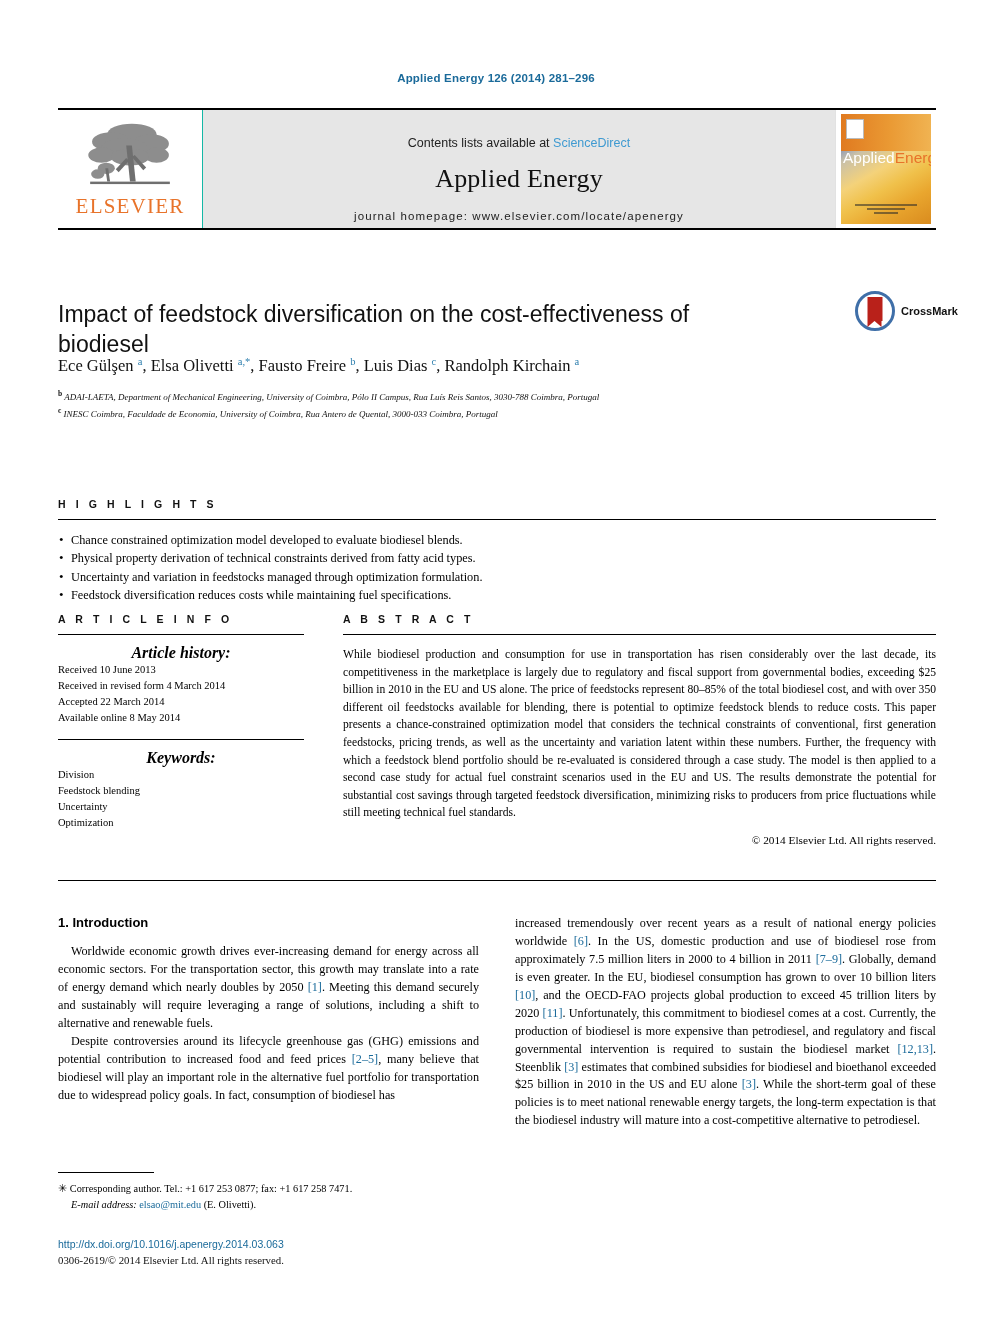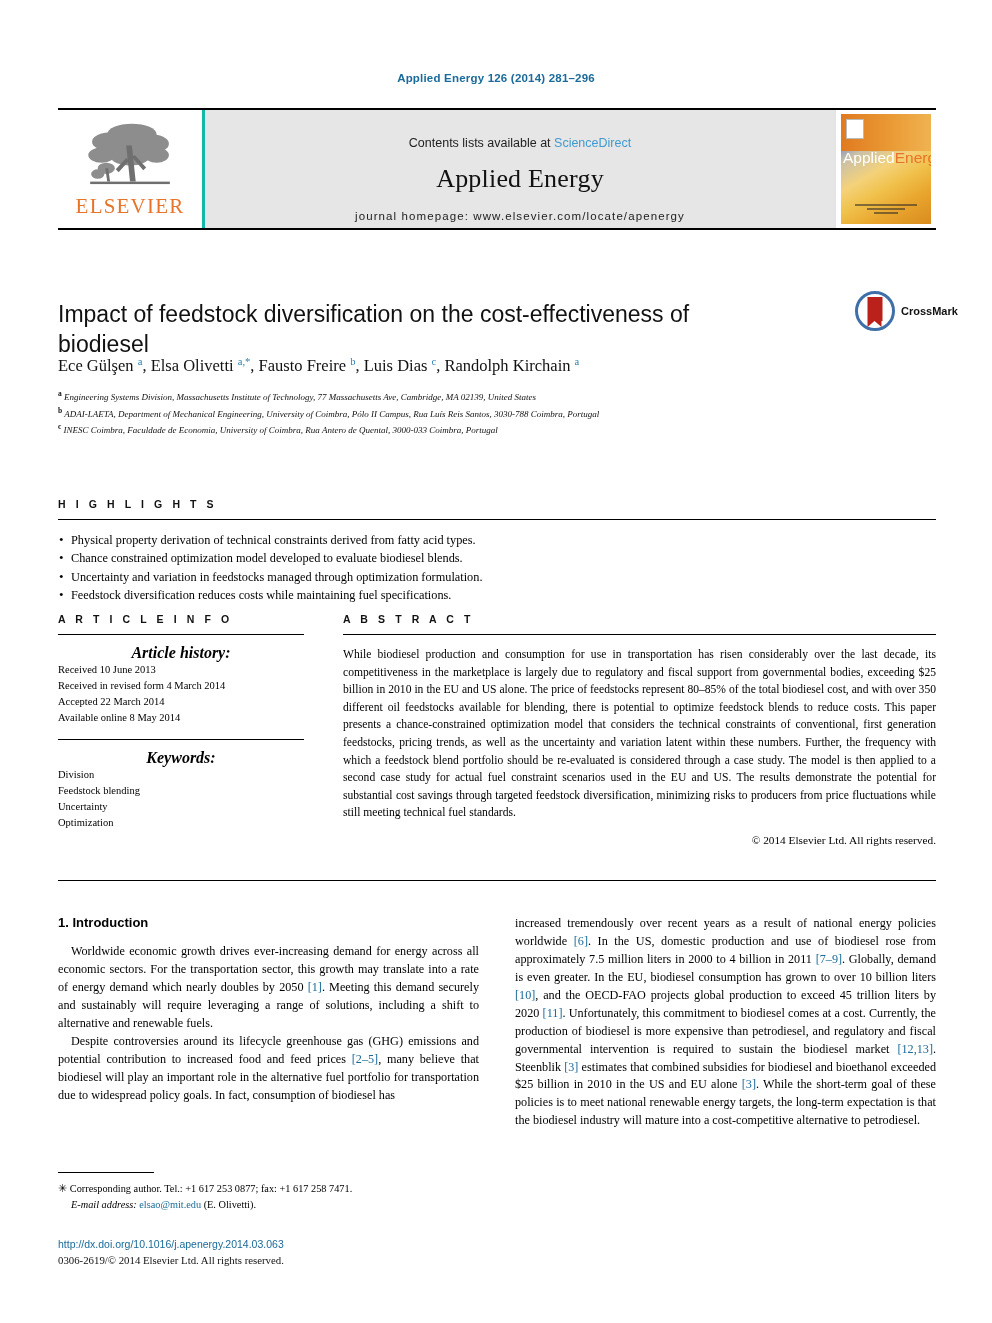--- a/index.html
+++ b/index.html
@@ -26,21 +26,21 @@
     position:absolute; top:108px; left:58px;
     width:878px; height:122px;
     border-top:2.5px solid #000;
     border-bottom:2.5px solid #000;
     box-sizing:border-box;
   }
   .mast-inner { position:relative; width:100%; height:100%; display:flex; }
   .mast-left {
     width:144px; flex:0 0 144px; background:#fff;
     display:flex; flex-direction:column; align-items:center; justify-content:center;
-    border-right:3px solid #14b8a6;
+    border-right:1px solid #14b8a6;
   }
   .tree-wrap { width:96px; height:74px; }
   .els-word {
     font-family:"Liberation Serif", serif;
     font-size:21px; letter-spacing:1.2px; color:#E8732A;
     margin-top:1px;
   }
   .mast-center {
     flex:1 1 auto; background:#e6e6e6;
     display:flex; flex-direction:column; align-items:center; justify-content:center;
@@ -280,31 +280,30 @@
         <div class="cm-book"></div>
       </div>
     <div class="cm-text">CrossMark</div>
   </div>
 
   <div class="authors">
     <span>Ece Gülşen <sup>a</sup>, Elsa Olivetti <sup>a,*</sup>, Fausto Freire <sup>b</sup>, Luis Dias <sup>c</sup>, Randolph Kirchain <sup>a</sup></span>
   </div>
 
   <div class="affils">
-    <div><sup>a</sup> <span>Engineering Systems Division, Massachusetts Institute of Technology, 77 Massachusetts Ave, Cambridge, MA 02139, United States</span></div>
     <div><sup>b</sup> <span>ADAI-LAETA, Department of Mechanical Engineering, University of Coimbra, Pólo II Campus, Rua Luís Reis Santos, 3030-788 Coimbra, Portugal</span></div>
     <div><sup>c</sup> <span>INESC Coimbra, Faculdade de Economia, University of Coimbra, Rua Antero de Quental, 3000-033 Coimbra, Portugal</span></div>
   </div>
 
   <div class="hl-block">
     <div class="sechead">H I G H L I G H T S</div>
     <div class="hl-rule"></div>
     <ul class="hl-list">
+      <li><span>Chance constrained optimization model developed to evaluate biodiesel blends.</span></li>
       <li><span>Physical property derivation of technical constraints derived from fatty acid types.</span></li>
-      <li><span>Chance constrained optimization model developed to evaluate biodiesel blends.</span></li>
       <li><span>Uncertainty and variation in feedstocks managed through optimization formulation.</span></li>
       <li><span>Feedstock diversification reduces costs while maintaining fuel specifications.</span></li>
     </ul>
   </div>
 
   <div class="info-block">
     <div class="sechead">A R T I C L E    I N F O</div>
     <div class="info-rule"></div>
     <div class="info-sub">Article history:</div>
     <div class="info-line">Received 10 June 2013</div>

